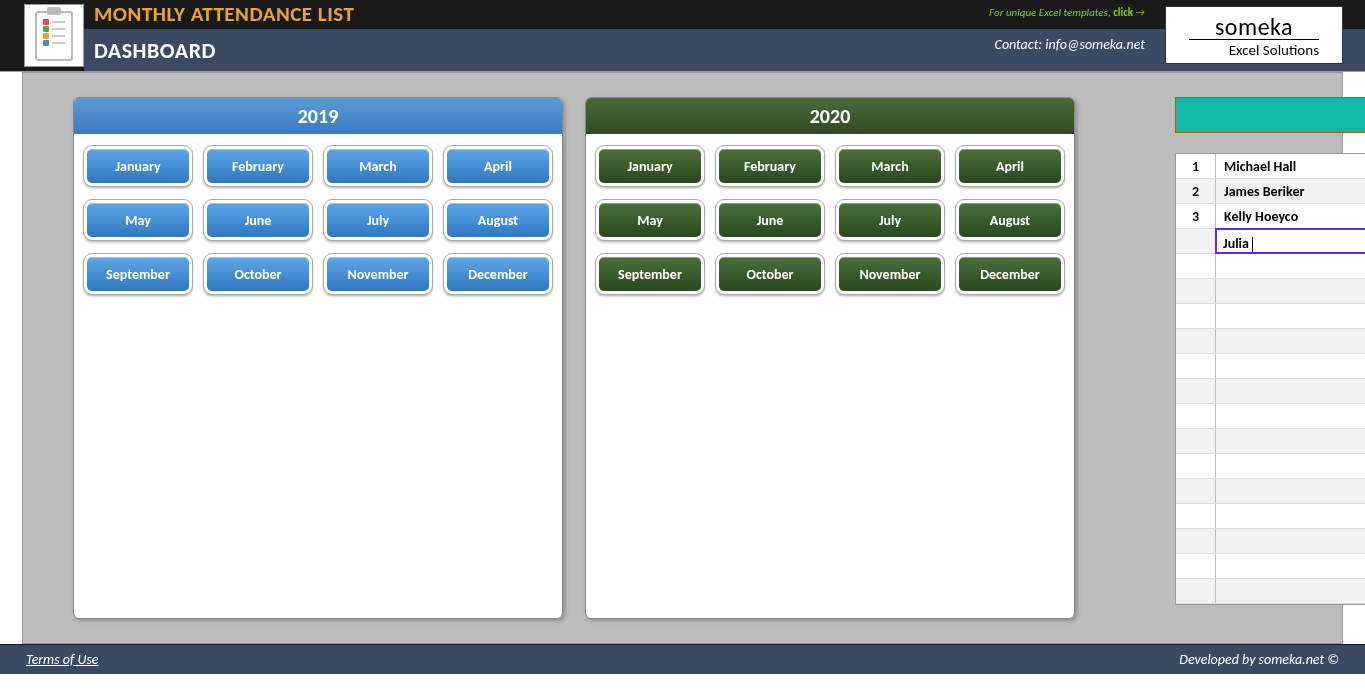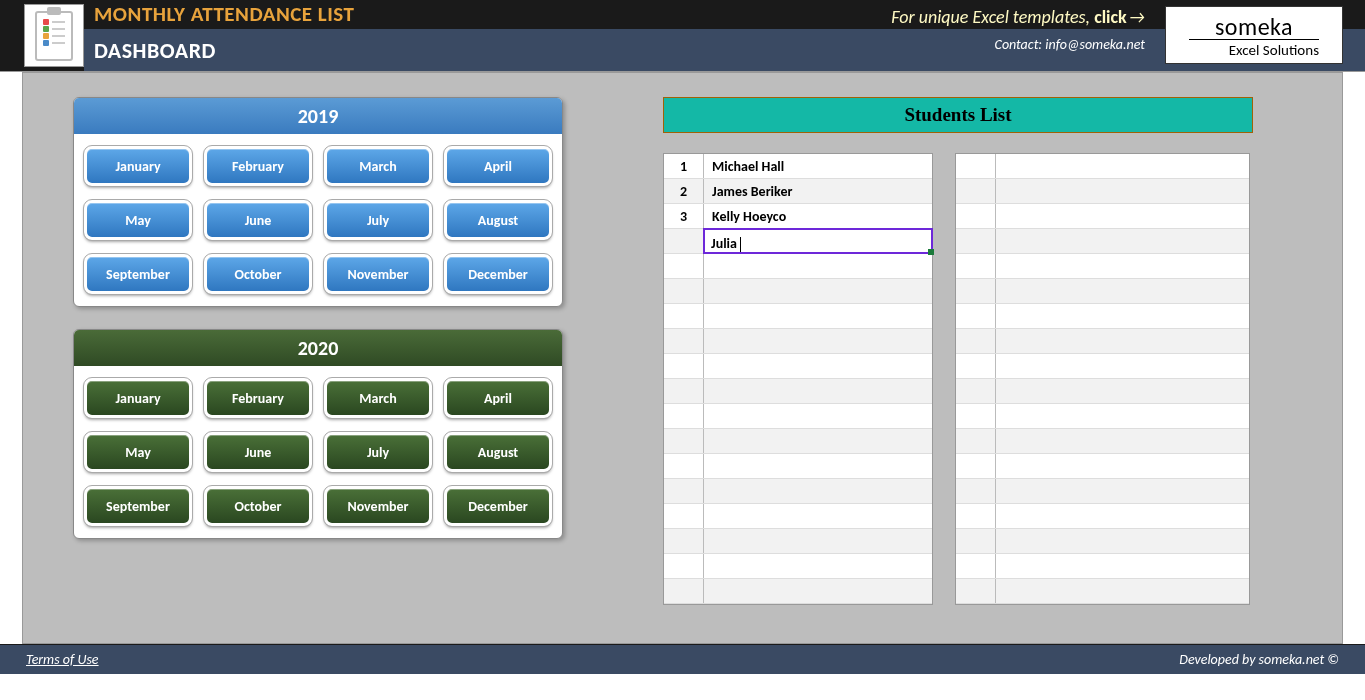--- a/index.html
+++ b/index.html
@@ -10,29 +10,29 @@
 .h-logo-icon::before{content:"";position:absolute;top:-6px;left:10px;width:14px;height:8px;background:#bbb;border-radius:2px;}
 .h-logo-lines{position:absolute;top:8px;left:6px;right:6px;}
 .h-logo-line{height:3px;margin-bottom:4px;display:flex;align-items:center;}
 .h-logo-box{width:6px;height:6px;margin-right:3px;border-radius:1px;}
 .h-logo-bar{flex:1;height:2px;background:#ccc;}
 .h-titles{flex:1;display:flex;flex-direction:column;}
 .h-top{height:28px;background:#1a1a1a;display:flex;align-items:center;padding-left:10px;}
 .h-top-title{color:#e8a33c;font-weight:bold;font-size:21px;letter-spacing:.5px;}
 .h-bottom{flex:1;background:#3a4a63;display:flex;align-items:center;padding-left:10px;border-top:1px solid #1a1a1a;}
 .h-bottom-title{color:#fff;font-weight:bold;font-size:22px;letter-spacing:.5px;}
-.h-right-top{position:absolute;right:220px;top:6px;color:#fef9c3;font-style:italic;font-size:18px;}
+.h-right-top{position:absolute;right:220px;top:6px;color:#84cc16;font-style:italic;font-size:11px;}
 .h-right-top b{font-style:normal;}
 .h-arrow{display:inline-block;margin-left:2px;}
 .h-right-bottom{position:absolute;right:220px;top:36px;color:#fff;font-style:italic;font-size:14px;}
 .h-brand{position:absolute;right:22px;top:6px;width:178px;height:58px;background:#fff;border:1px solid #333;display:flex;flex-direction:column;align-items:center;justify-content:center;}
 .h-brand-name{font-size:24px;font-weight:500;color:#000;letter-spacing:.5px;}
 .h-brand-sub{font-size:15px;color:#000;border-top:1px solid #000;padding-top:1px;margin-top:-2px;width:130px;text-align:right;}
 .main{background:#bdbdbd;height:572px;margin:0 22px;padding:24px 24px 24px 50px;display:flex;gap:100px;border:1px solid #999;}
-.left{display:flex;flex-direction:column;gap:22px;}
+.left{display:flex;flex-direction:row;gap:22px;}
 .year-block{width:490px;background:#fff;border:1px solid #888;box-shadow:2px 2px 4px rgba(0,0,0,.25);border-radius:6px;overflow:hidden;}
 .year-head{height:36px;display:flex;align-items:center;justify-content:center;color:#fff;font-weight:bold;font-size:20px;}
 .y-blue{background:linear-gradient(#5b9bd5,#3a7bbf);}
 .y-green{background:linear-gradient(#4a6b38,#2f4a24);}
 .months{padding:12px 10px;display:grid;grid-template-columns:repeat(4,1fr);gap:14px 12px;}
 .month{height:40px;border-radius:8px;display:flex;align-items:center;justify-content:center;color:#fff;font-weight:bold;font-size:14px;cursor:pointer;position:relative;box-shadow:0 2px 3px rgba(0,0,0,.35), inset 0 1px 0 rgba(255,255,255,.35);border:3px solid #fff;outline:1px solid #aaa;}
 .m-blue{background:linear-gradient(#5da7e8,#2f77c0);}
 .m-green{background:linear-gradient(#4a7038,#2a4720);}
 .right{flex:1;}
 .students-head{height:36px;background:#14b8a6;border:1px solid #a16207;display:flex;align-items:center;justify-content:center;font-weight:bold;font-size:19px;font-family:'Times New Roman',serif;margin-bottom:20px;width:590px;}

